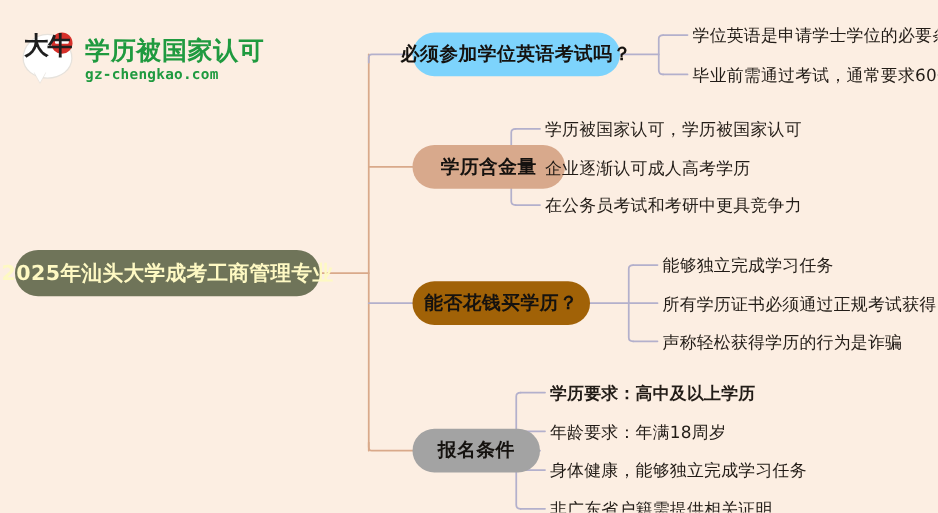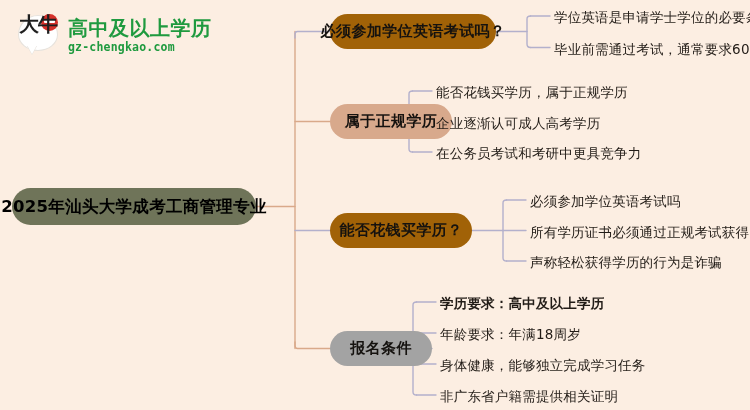--- a/index.html
+++ b/index.html
@@ -10,21 +10,21 @@
     width: 750px;
     height: 410px;
     background: #fceee2;
     font-family: "DejaVu Sans", "Liberation Sans", sans-serif;
     overflow: hidden;
     position: relative;
   }
 
   #stage {
     position: absolute;
-    left: 0; top: 0;
+    left: 0; top: 12px;
     width: 750px;
     height: 302px;
   }
 
   
   #logo {
     position: absolute;
     left: 18px;
     top: 12px;
     width: 220px;
@@ -127,33 +127,33 @@
     color: #15120f;
     white-space: nowrap;
   }
   #root-node {
     left: 12px;
     top: 188px;
     width: 244px;
     height: 37px;
     border-radius: 19px;
     background: #6f7459;
-    color: #000000;
+    color: #fef9c3;
     font-size: 16.5px;
     letter-spacing: 0.3px;
   }
   .branch-node {
     height: 35px;
     border-radius: 18px;
     font-size: 15px;
     letter-spacing: 0.4px;
   }
   #branch-node-0 {
     left: 330px; top: 14px; width: 166px;
-    background: #a16207;
+    background: #7dd3fc;
   }
   #branch-node-1 {
     left: 330px; top: 104px; width: 122px;
     background: #d8a98c;
   }
   #branch-node-2 {
     left: 330px; top: 213px; width: 142px;
     background: #a16207;
   }
   #branch-node-3 {
@@ -178,21 +178,21 @@
 <div id="stage">
 
   <div id="logo">
     <div id="logo-mark">
       <div class="bubble"></div>
       <div class="tail"></div>
       <div class="redcap"></div>
       <div class="glyph">大牛</div>
     </div>
     <div id="logo-text">
-      <div id="logo-name">高中及以上学历</div>
+      <div id="logo-name">学历被国家认可</div>
       <div id="logo-url">gz-chengkao.com</div>
     </div>
   </div>
 
   <svg id="wires" viewBox="0 0 750 410" width="750" height="410">
     <g fill="none" stroke-width="1.4" stroke-linecap="round" stroke-linejoin="round">
 
       <path d="M256,206.5 H295" stroke="#d9a98a"></path>
 
       <path d="M295,31.5 V348.5" stroke="#d9a98a"></path>
@@ -226,34 +226,34 @@
       <path d="M413,333 H436" stroke="#b3b0cc"></path>
       <path d="M413,364 H436" stroke="#b3b0cc"></path>
       <path d="M416.5,395 H436" stroke="#b3b0cc"></path>
     </g>
   </svg>
 
   <div class="node" id="root-node">2025年汕头大学成考工商管理专业</div>
 
   <div class="node branch-node" id="branch-node-0">必须参加学位英语考试吗？</div>
 
-  <div class="node branch-node" id="branch-node-1">属于正规学历</div>
+  <div class="node branch-node" id="branch-node-1">学历含金量</div>
 
   <div class="node branch-node" id="branch-node-2">能否花钱买学历？</div>
 
   <div class="node branch-node" id="branch-node-3">报名条件</div>
 
   <div class="leaf" style="left:554px; top:11px;">学位英语是申请学士学位的必要条件</div>
   <div class="leaf" style="left:554px; top:42.5px;">毕业前需通过考试，通常要求60分以上</div>
 
-  <div class="leaf" style="left:436px; top:86px;">能否花钱买学历，属于正规学历</div>
+  <div class="leaf" style="left:436px; top:86px;">学历被国家认可，学历被国家认可</div>
   <div class="leaf" style="left:436px; top:116.5px;">企业逐渐认可成人高考学历</div>
   <div class="leaf" style="left:436px; top:147px;text-align:center;">在公务员考试和考研中更具竞争力</div>
 
-  <div class="leaf" style="left:530px; top:195px;">必须参加学位英语考试吗</div>
+  <div class="leaf" style="left:530px; top:195px;">能够独立完成学习任务</div>
   <div class="leaf" style="left:530px; top:225.5px;">所有学历证书必须通过正规考试获得</div>
   <div class="leaf" style="left:530px; top:256px;">声称轻松获得学历的行为是诈骗</div>
 
   <div class="leaf" style="left:440px; top:297px;font-weight:bold;">学历要求：高中及以上学历</div>
   <div class="leaf" style="left:440px; top:328px;">年龄要求：年满18周岁</div>
   <div class="leaf" style="left:440px; top:359px;">身体健康，能够独立完成学习任务</div>
   <div class="leaf" style="left:440px; top:390px;">非广东省户籍需提供相关证明</div>
 
 </div>
 

